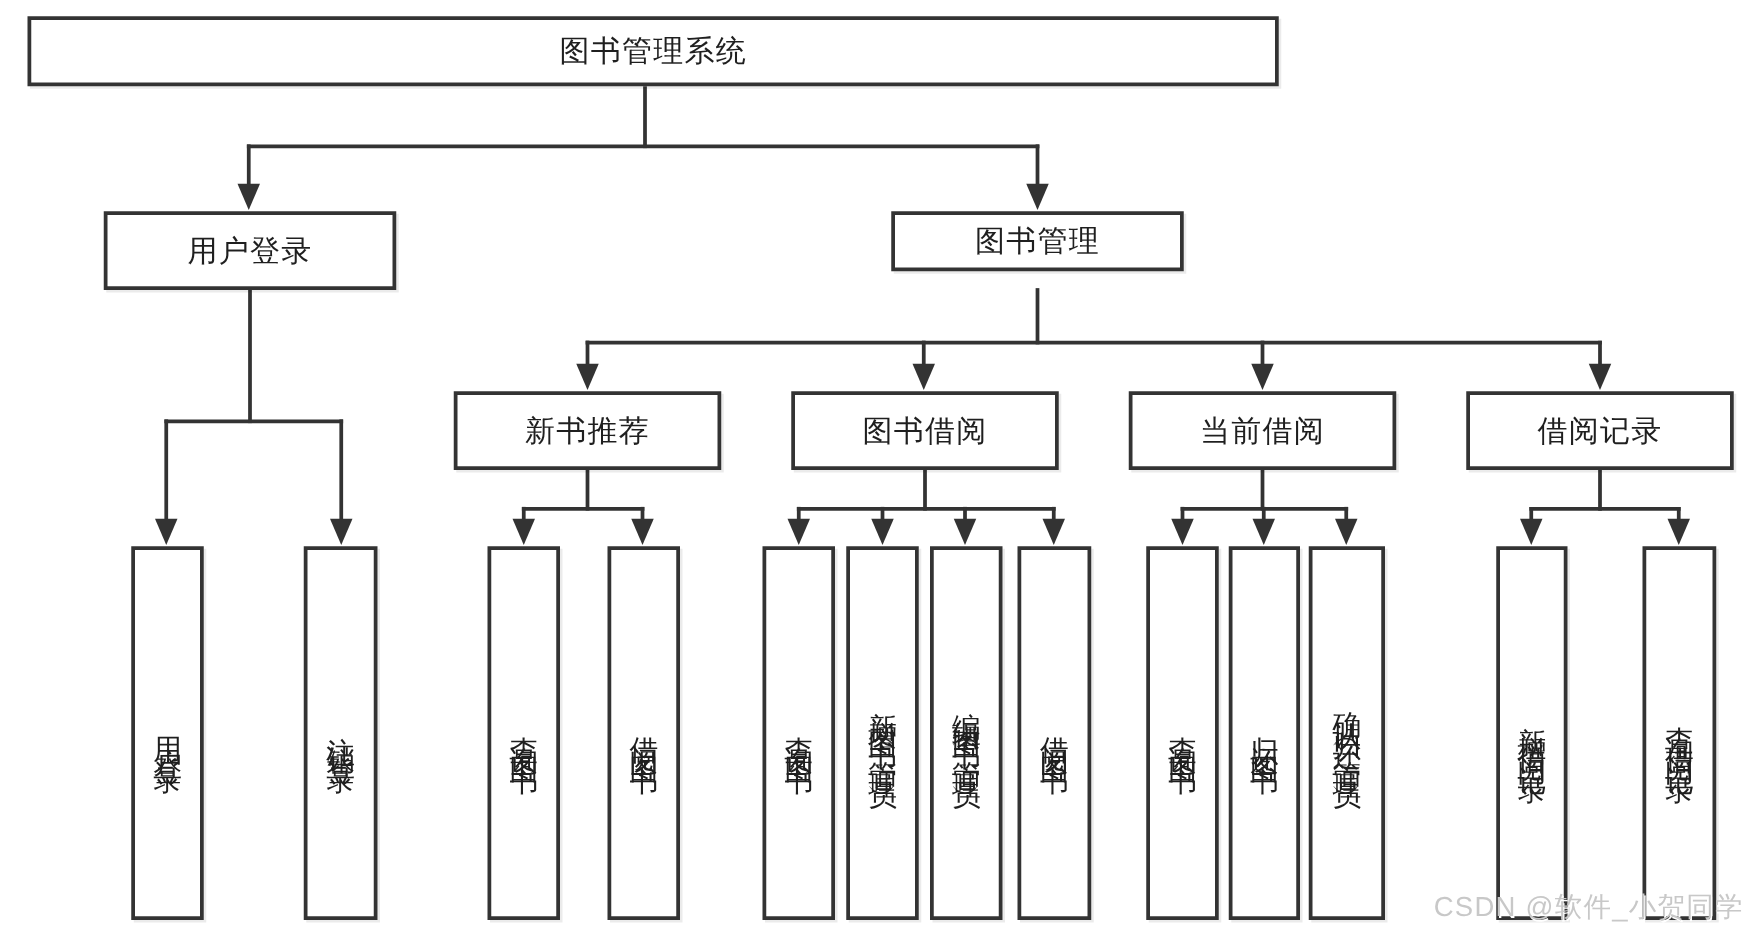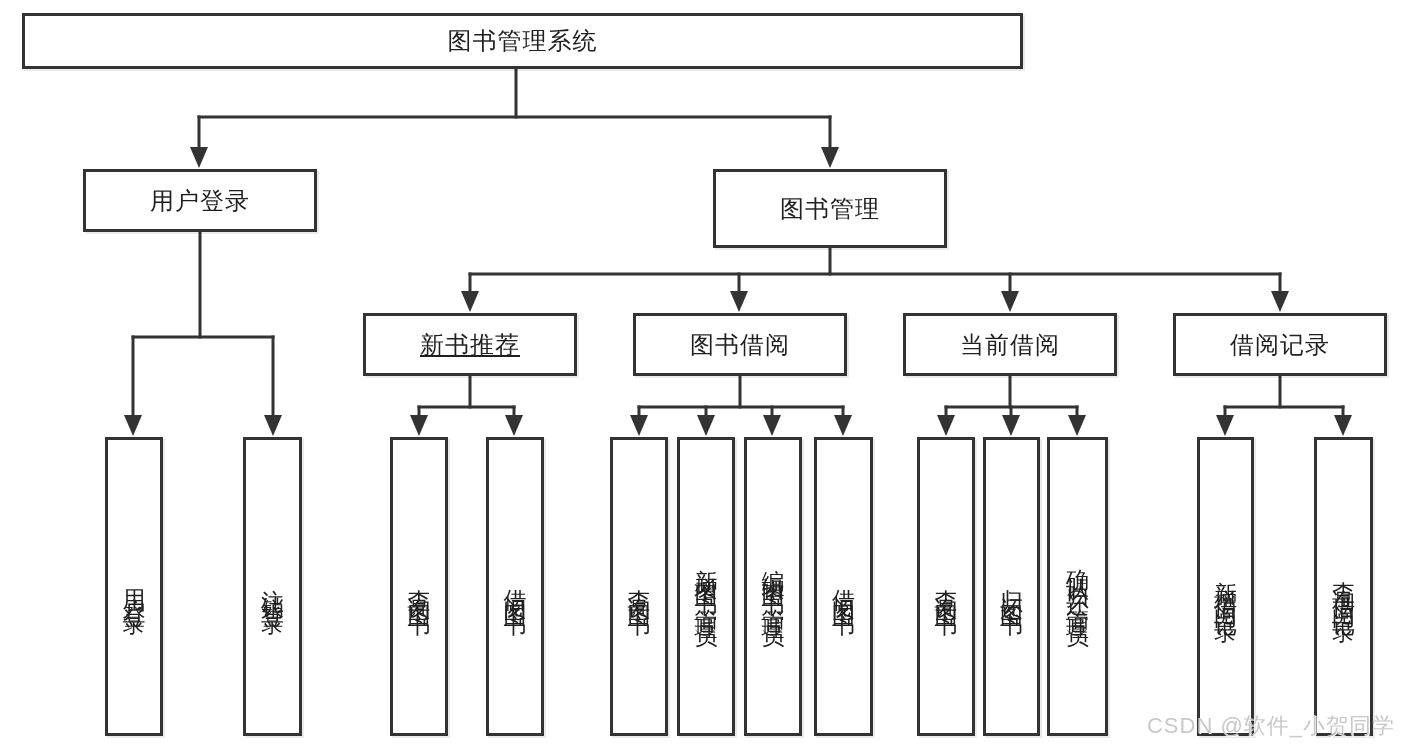--- a/index.html
+++ b/index.html
@@ -123,23 +123,23 @@
       <path d="M1002 415 L1020 415 L1011 436 Z"></path>
       <path d="M1068 415 L1086 415 L1077 436 Z"></path>
       <path d="M1216 415 L1234 415 L1225 436 Z"></path>
       <path d="M1334 415 L1352 415 L1343 436 Z"></path>
     </g>
   </svg>
 
   <div class="node hbox" style="left:22px; top:13px; width:1001px; height:56px;">图书管理系统</div>
 
   <div class="node hbox" style="left:83px; top:169px; width:234px; height:63px;">用户登录</div>
-  <div class="node hbox" style="left:713px; top:169px; width:234px; height:79px;">图书管理</div>
+  <div class="node hbox" style="left:713px; top:169px; width:234px; height:48px;">图书管理</div>
 
-  <div class="node hbox" style="left:363px; top:313px; width:214px; height:63px;text-decoration:underline;">新书推荐</div>
+  <div class="node hbox" style="left:363px; top:313px; width:214px; height:63px;">新书推荐</div>
   <div class="node hbox" style="left:633px; top:313px; width:214px; height:63px;">图书借阅</div>
   <div class="node hbox" style="left:903px; top:313px; width:214px; height:63px;">当前借阅</div>
   <div class="node hbox" style="left:1173px; top:313px; width:214px; height:63px;">借阅记录</div>
 
   <div class="node vbox" style="left:105px; top:437px; width:58px; height:299px;">用户登录</div>
   <div class="node vbox" style="left:243px; top:437px; width:59px; height:299px;">注销登录</div>
 
   <div class="node vbox" style="left:390px; top:437px; width:58px; height:299px;">查询图书</div>
   <div class="node vbox" style="left:486px; top:437px; width:58px; height:299px;">借阅图书</div>
 

